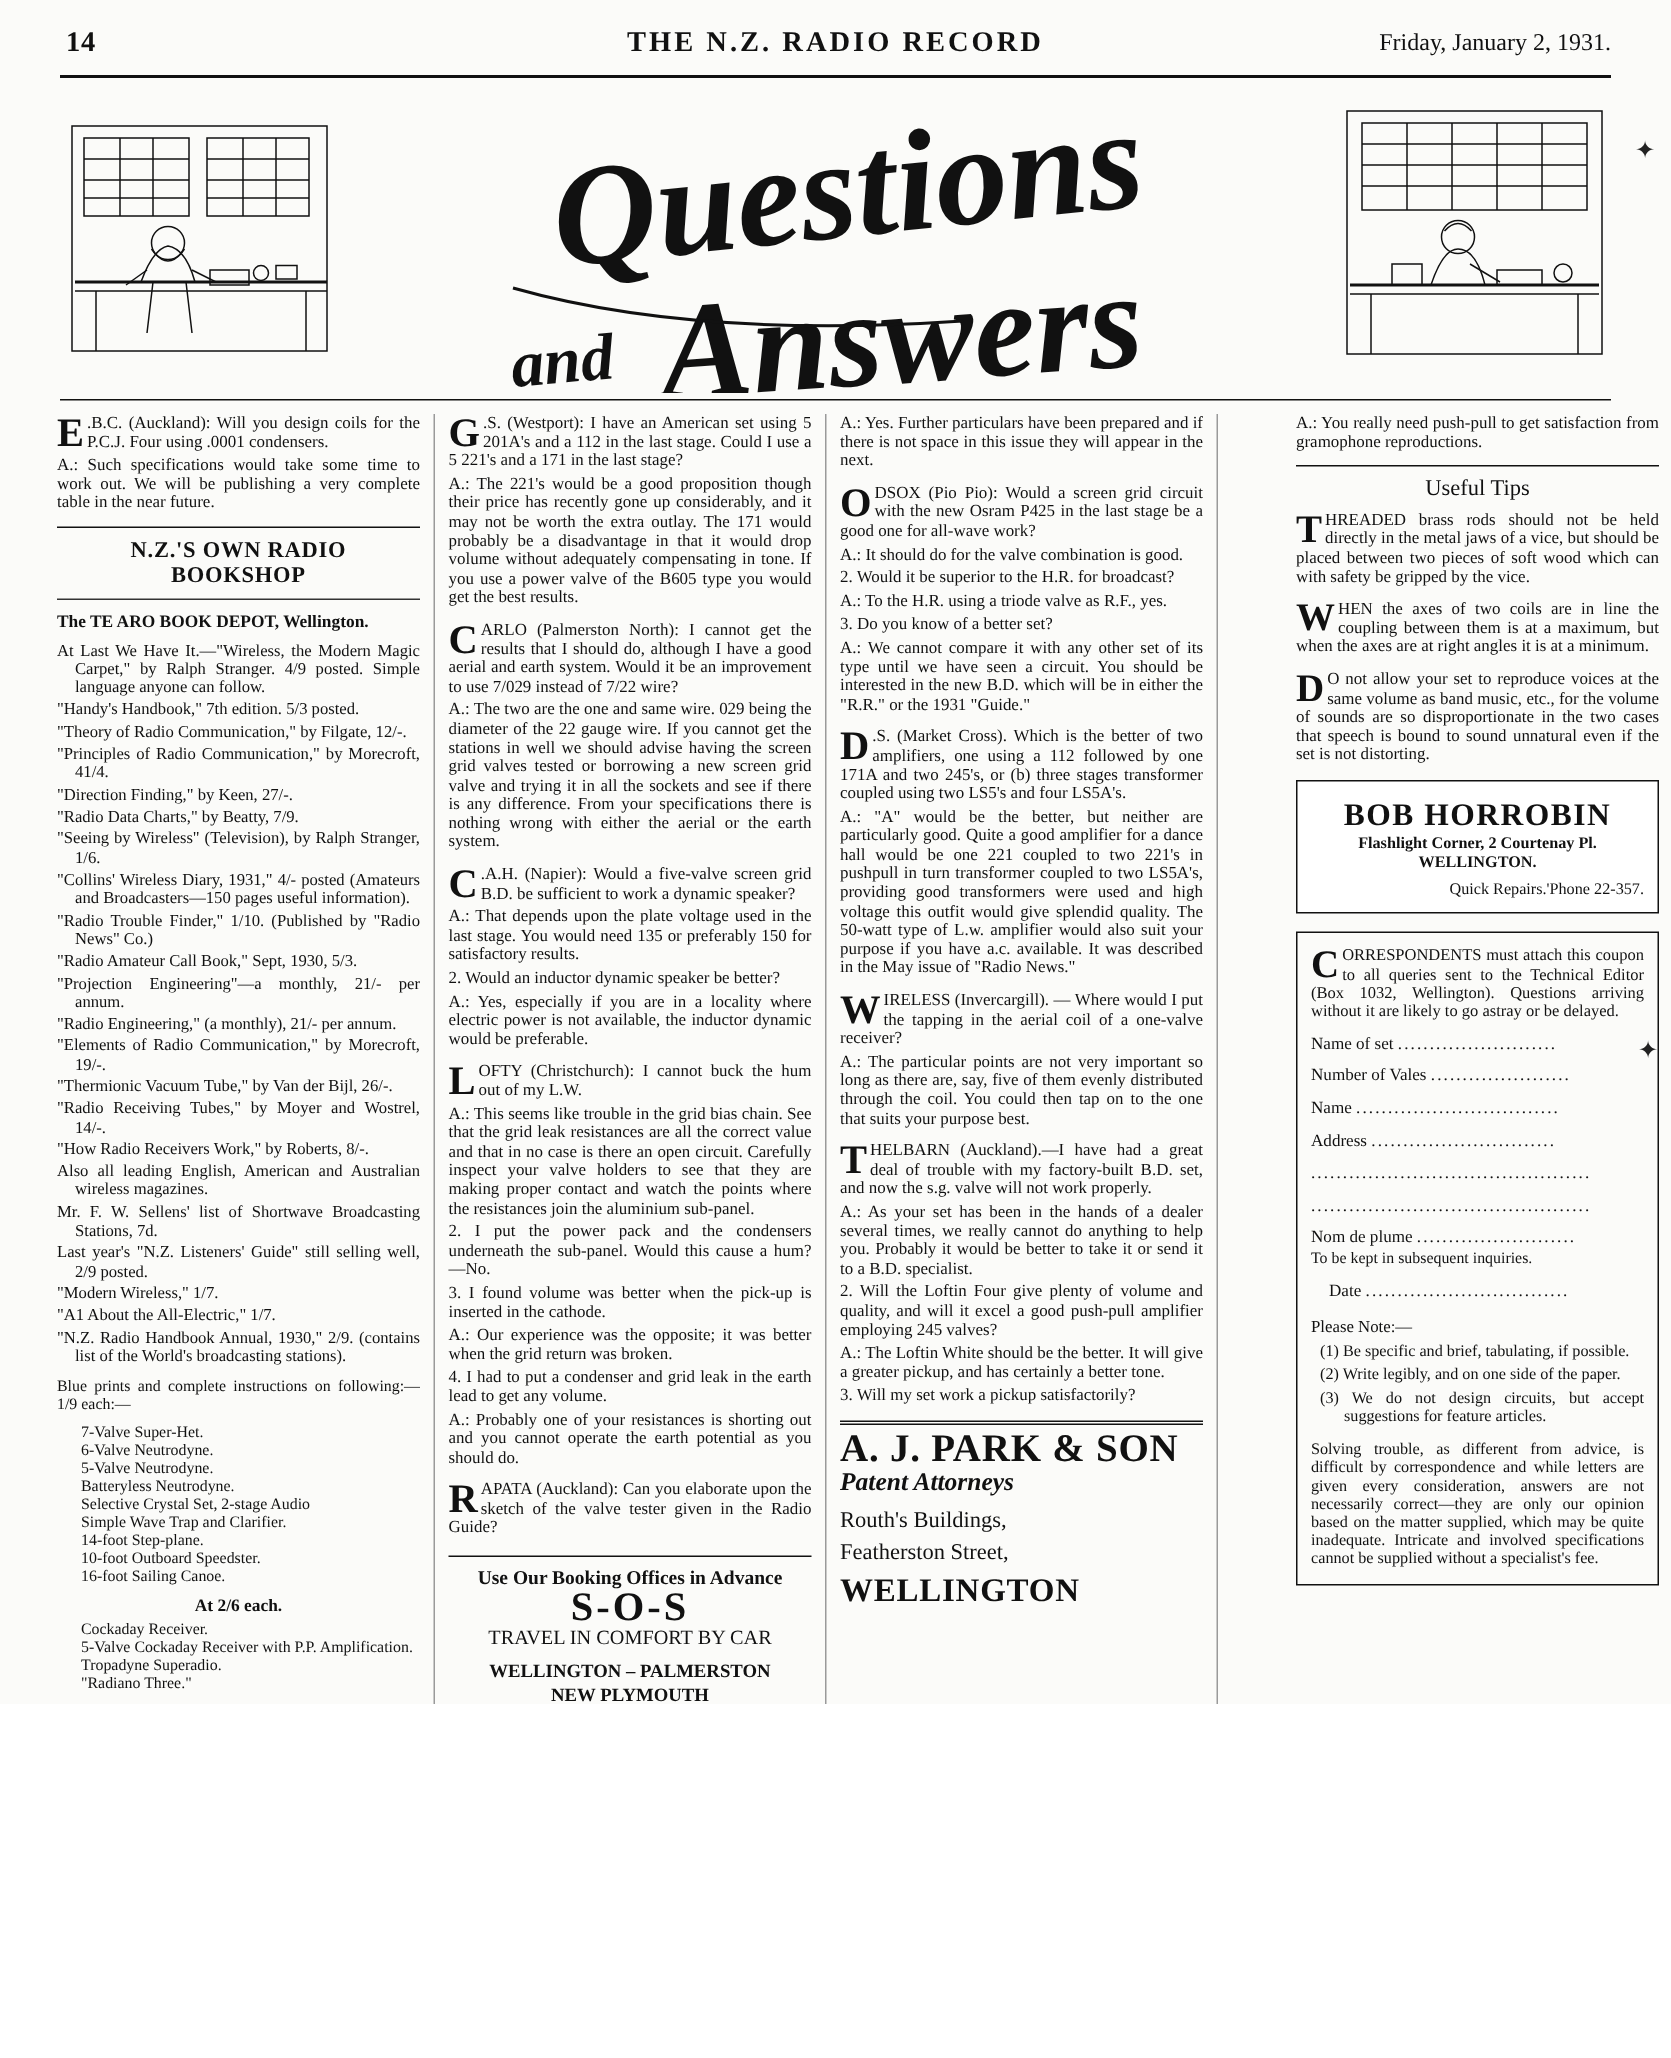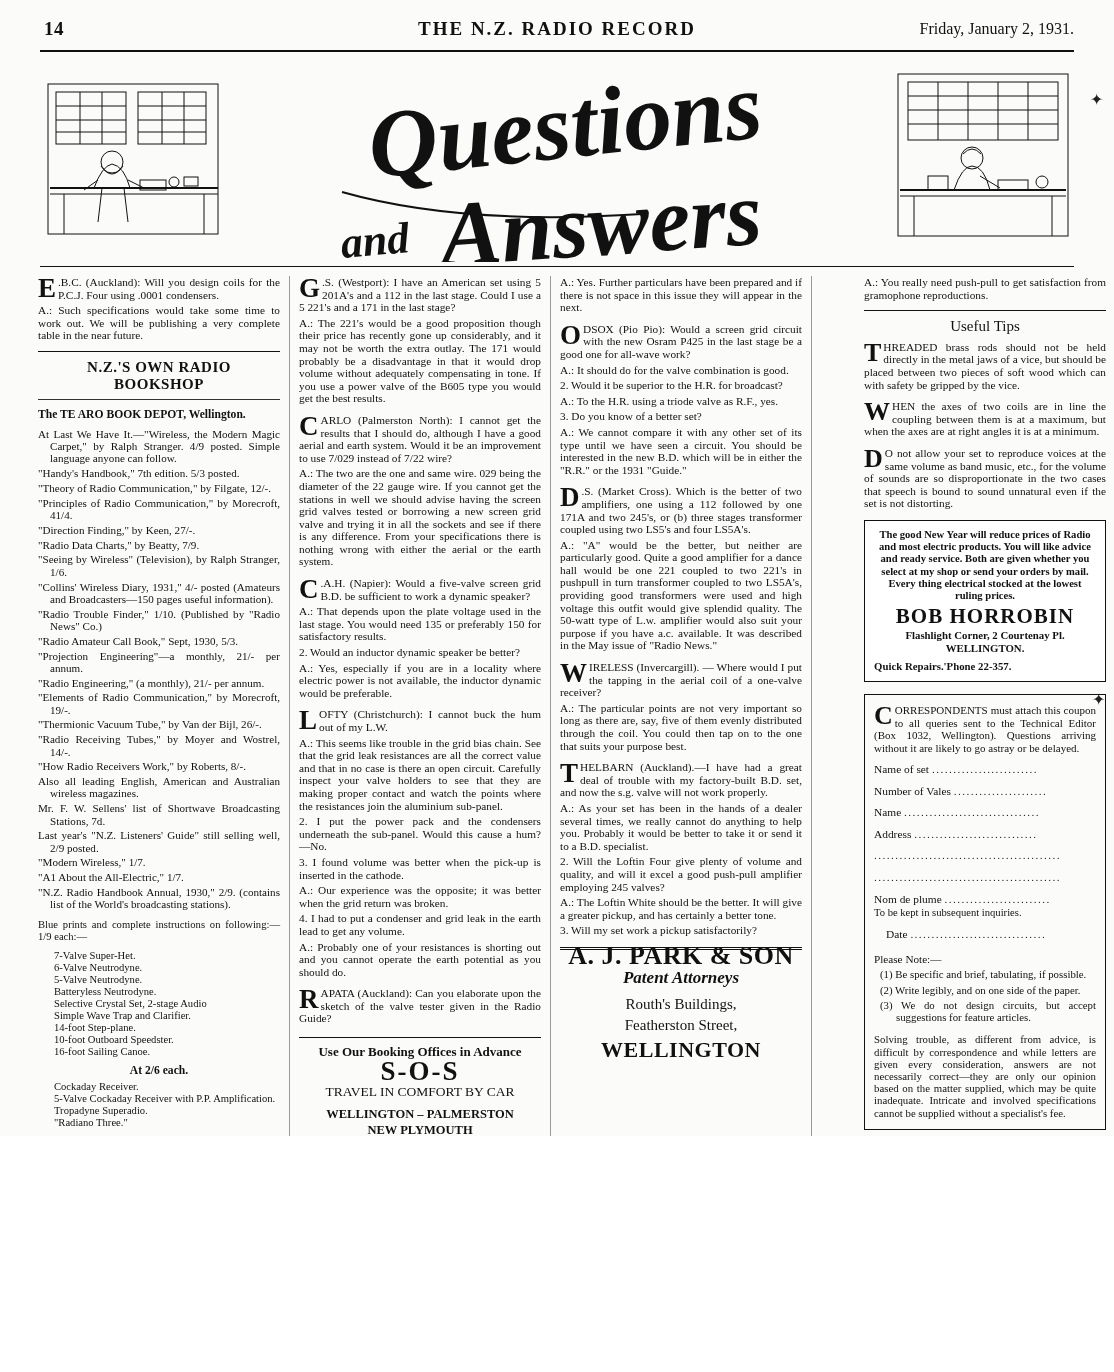--- a/index.html
+++ b/index.html
@@ -49,36 +49,36 @@
   .list-indent{padding-left:16px;margin:0 0 2px;}
   .price-head{text-align:center;font-weight:bold;margin:7px 0 4px;font-size:11.6px;}
   .depot-foot{font-size:16px;font-weight:bold;margin-top:9px;letter-spacing:.3px;}
   .depot-addr{font-size:11px;font-weight:bold;margin-top:2px;}
   .ad-sos{margin-top:12px;border-top:1px solid #111;padding-top:8px;text-align:center;}
   .ad-sos .l1{font-weight:bold;font-size:13px;margin-bottom:6px;}
   .ad-sos .sos{font-size:27px;font-weight:bold;letter-spacing:2px;margin:3px 0 6px;}
   .ad-sos .l2{font-weight:normal;font-size:13.5px;line-height:17px;}
   .ad-sos .l3{font-weight:bold;font-size:12.5px;line-height:16px;margin-top:6px;}
 
-  .ajp{margin-top:10px;border-top:3px double #111;text-align:center;}
+  .ajp{margin-top:10px;border-top:3px double #111;padding-top:10px;}
   .ajp .name{font-size:26px;font-weight:bold;letter-spacing:.5px;}
   .ajp .sub{font-size:17px;font-style:italic;font-weight:bold;margin-top:9px;}
   .ajp .addr{font-size:15px;margin-top:10px;line-height:21px;}
   .ajp .city{font-size:22px;font-weight:bold;margin-top:8px;letter-spacing:.5px;}
 
   .useful-h{text-align:center;font-size:15px;font-weight:normal;margin:8px 0 8px;}
   .tip{margin:0 0 9px 0;}
   .tip .cap{float:left;font-size:26px;line-height:21px;font-weight:bold;padding:1px 2px 0 0;}
   .tip::after{content:"";display:block;clear:both;}
 
   .bobbox{border:1px solid #111;padding:8px 9px 9px;margin-top:10px;background:#fff;}
   .bobbox .intro{font-size:10.6px;line-height:12.2px;text-align:center;font-weight:bold;}
   .bobbox .bob{text-align:center;font-size:21px;font-weight:bold;letter-spacing:1px;margin:8px 0 6px;}
   .bobbox .line{text-align:center;font-size:10.8px;font-weight:bold;line-height:13px;}
-  .bobbox .row{display:flex;justify-content:flex-start;font-size:10.8px;font-weight:bold;margin-top:5px;}
+  .bobbox .row{display:flex;justify-content:flex-end;font-size:10.8px;font-weight:normal;margin-top:5px;}
 
   .corrbox{border:1px solid #111;padding:9px 9px 10px;margin-top:12px;}
   .corrbox .ct{font-size:11px;line-height:12.4px;text-align:justify;}
   .corrbox .ct .cap{float:left;font-size:26px;line-height:21px;font-weight:bold;padding:1px 2px 0 0;}
   .corrbox .ct::after{content:"";display:block;clear:both;}
   .field{font-size:11.4px;margin-top:9px;white-space:nowrap;overflow:hidden;}
   .dots{letter-spacing:1.4px;}
   .note-h{font-size:11.2px;margin-top:12px;}
   .note{font-size:10.8px;line-height:12.3px;margin:3px 0 0 0;padding-left:22px;text-indent:-16px;}
   .closing{font-size:10.8px;line-height:12.2px;text-align:justify;margin-top:10px;}
@@ -346,21 +346,20 @@
       <div class="tip">
         <span class="cap">W</span>
         <span>HEN the axes of two coils are in line the coupling between them is at a maximum, but when the axes are at right angles it is at a minimum.</span>
       </div>
       <div class="tip">
         <span class="cap">D</span>
         <span>O not allow your set to reproduce voices at the same volume as band music, etc., for the volume of sounds are so disproportionate in the two cases that speech is bound to sound unnatural even if the set is not distorting.</span>
       </div>
 
       <div class="bobbox dbl">
-        <div class="intro">The good New Year will reduce prices of Radio and most electric products.  You will like advice and ready service.   Both are given whether you select at my shop or send your orders by mail.  Every thing electrical stocked at the lowest ruling prices.</div>
         <div class="bob">BOB  HORROBIN</div>
         <div class="line">Flashlight Corner, 2 Courtenay Pl.</div>
         <div class="line">WELLINGTON.</div>
         <div class="row">
           <span>Quick Repairs.</span>
           <span>'Phone 22-357.</span>
         </div>
       </div>
 
       <div class="corrbox">

